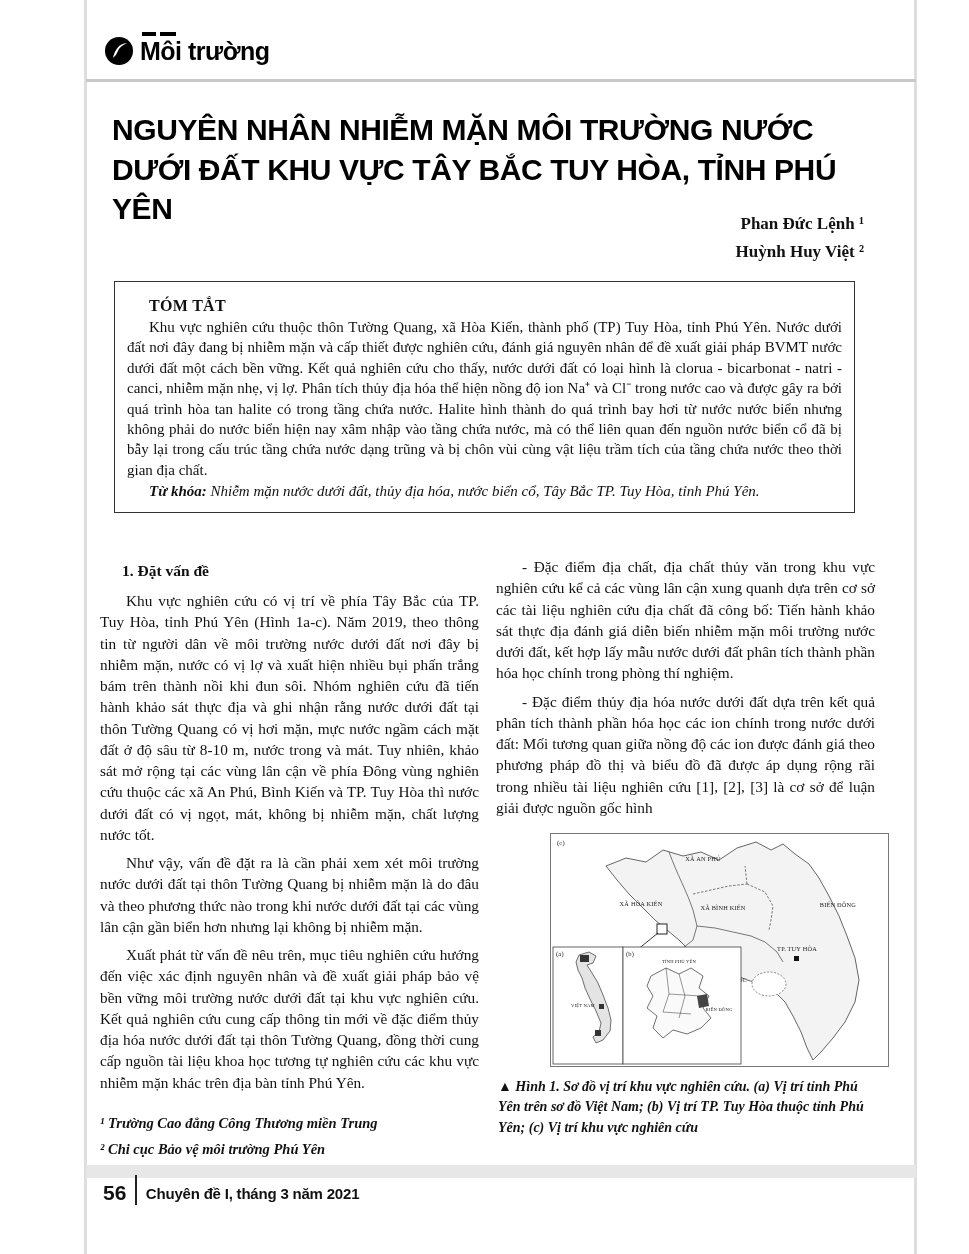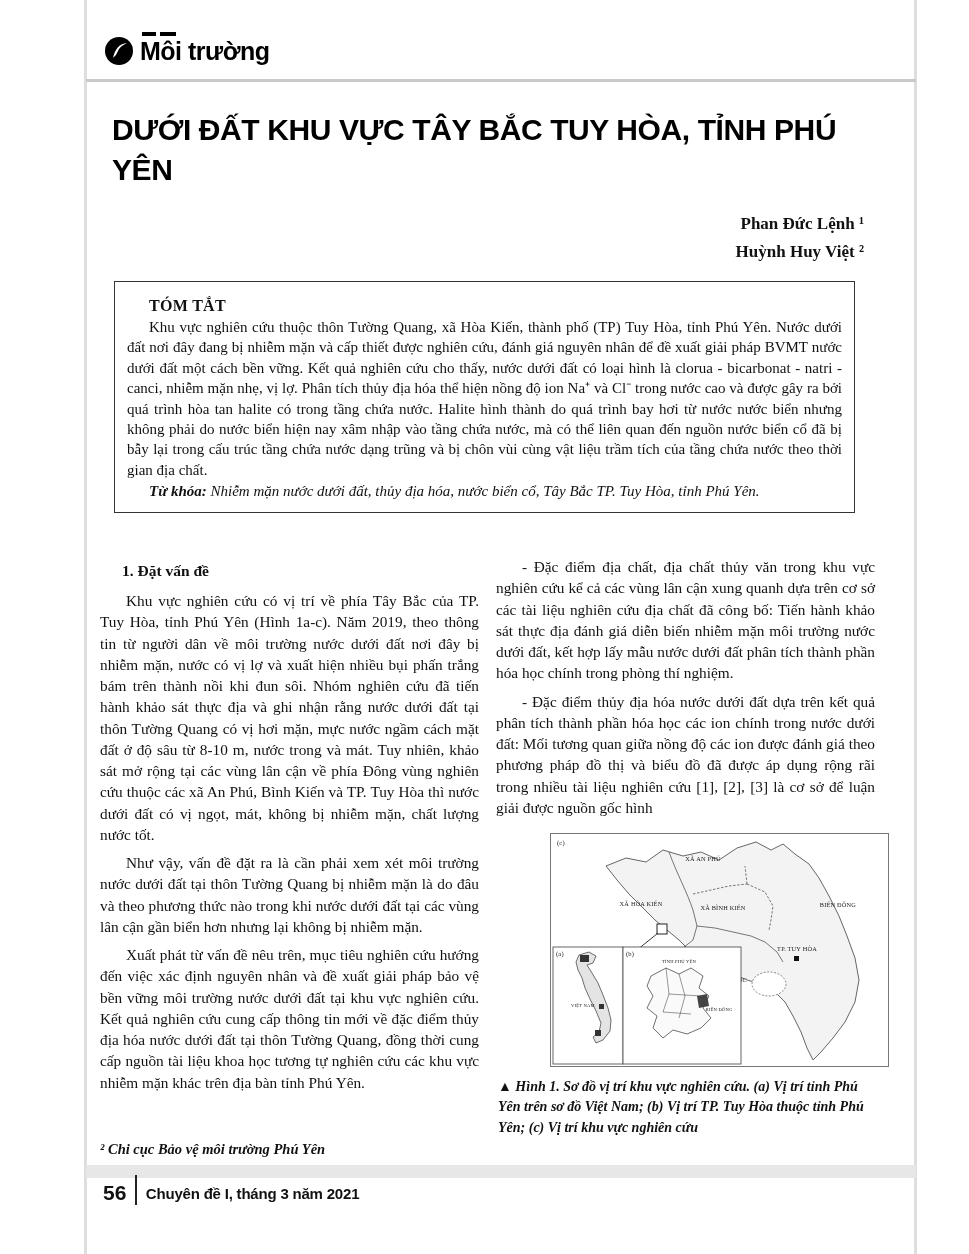--- a/index.html
+++ b/index.html
@@ -72,20 +72,21 @@
   <svg class="logo-icon" viewBox="0 0 30 30">
     <circle cx="15" cy="15" r="14" fill="#000"></circle>
     <path d="M9,22 Q12,8 23,7 Q16,10 14,15 Q12,20 9,22 Z" fill="#fff"></path>
     <path d="M20,13 Q17,19 11,21" stroke="#000" stroke-width="1" fill="none"></path>
   </svg>
   <span class="logo-text">Môi trường</span>
 </div>
 <div class="header-rule"></div>
 
 <div class="title">
+  <div>NGUYÊN NHÂN NHIỄM MẶN MÔI TRƯỜNG NƯỚC</div>
   <div>DƯỚI ĐẤT KHU VỰC TÂY BẮC TUY HÒA, TỈNH PHÚ YÊN</div>
 </div>
 
 <div class="authors">
   <div>Phan Đức Lệnh ¹</div>
   <div>Huỳnh Huy Việt ²</div>
 </div>
 
 <div class="abstract">
   <h2>TÓM TẮT</h2>
@@ -93,20 +94,21 @@
   <p class="kw"><span class="lbl">Từ khóa:</span><span> Nhiễm mặn nước dưới đất, thủy địa hóa, nước biển cổ, Tây Bắc TP. Tuy Hòa, tỉnh Phú Yên.</span></p>
 </div>
 
 <div class="columns">
   <div class="col">
     <h3>1. Đặt vấn đề</h3>
     <p>Khu vực nghiên cứu có vị trí về phía Tây Bắc của TP. Tuy Hòa, tỉnh Phú Yên (Hình 1a-c). Năm 2019, theo thông tin từ người dân về môi trường nước dưới đất nơi đây bị nhiễm mặn, nước có vị lợ và xuất hiện nhiều bụi phấn trắng bám trên thành nồi khi đun sôi. Nhóm nghiên cứu đã tiến hành khảo sát thực địa và ghi nhận rằng nước dưới đất tại thôn Tường Quang có vị hơi mặn, mực nước ngầm cách mặt đất ở độ sâu từ 8-10 m, nước trong và mát. Tuy nhiên, khảo sát mở rộng tại các vùng lân cận về phía Đông vùng nghiên cứu thuộc các xã An Phú, Bình Kiến và TP. Tuy Hòa thì nước dưới đất có vị ngọt, mát, không bị nhiễm mặn, chất lượng nước tốt.</p>
     <p>Như vậy, vấn đề đặt ra là cần phải xem xét môi trường nước dưới đất tại thôn Tường Quang bị nhiễm mặn là do đâu và theo phương thức nào trong khi nước dưới đất tại các vùng lân cận gần biển hơn nhưng lại không bị nhiễm mặn.</p>
     <p>Xuất phát từ vấn đề nêu trên, mục tiêu nghiên cứu hướng đến việc xác định nguyên nhân và đề xuất giải pháp bảo vệ bền vững môi trường nước dưới đất tại khu vực nghiên cứu. Kết quả nghiên cứu cung cấp thông tin mới về đặc điểm thủy địa hóa nước dưới đất tại thôn Tường Quang, đồng thời cung cấp nguồn tài liệu khoa học tương tự nghiên cứu các khu vực nhiễm mặn khác trên địa bàn tỉnh Phú Yên.</p>
     <div class="footnotes">
+      <div>¹ Trường Cao đẳng Công Thương miền Trung</div>
       <div>² Chi cục Bảo vệ môi trường Phú Yên</div>
     </div>
   </div>
 
   <div class="col">
     <p>- Đặc điểm địa chất, địa chất thủy văn trong khu vực nghiên cứu kể cả các vùng lân cận xung quanh dựa trên cơ sở các tài liệu nghiên cứu địa chất đã công bố: Tiến hành khảo sát thực địa đánh giá diễn biến nhiễm mặn môi trường nước dưới đất, kết hợp lấy mẫu nước dưới đất phân tích thành phần hóa học chính trong phòng thí nghiệm.</p>
     <p>- Đặc điểm thủy địa hóa nước dưới đất dựa trên kết quả phân tích thành phần hóa học các ion chính trong nước dưới đất: Mối tương quan giữa nồng độ các ion được đánh giá theo phương pháp đồ thị và biểu đồ đã được áp dụng rộng rãi trong nhiều tài liệu nghiên cứu [1], [2], [3] là cơ sở để luận giải được nguồn gốc hình</p>
 
     <div class="figure-box">
       <svg viewBox="0 0 335 232" width="335" height="232">

